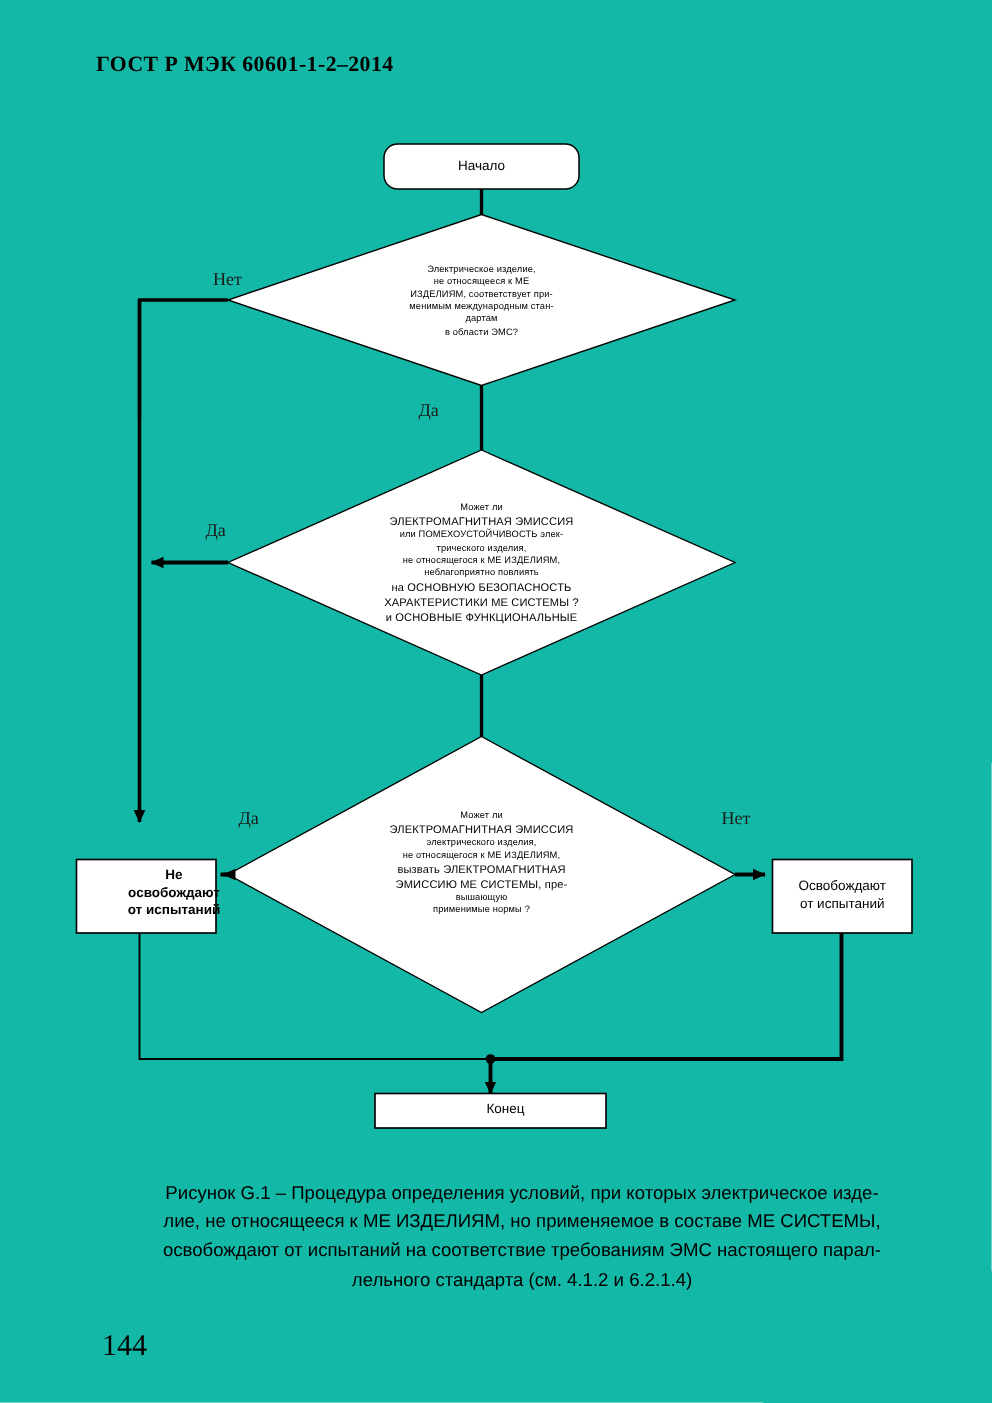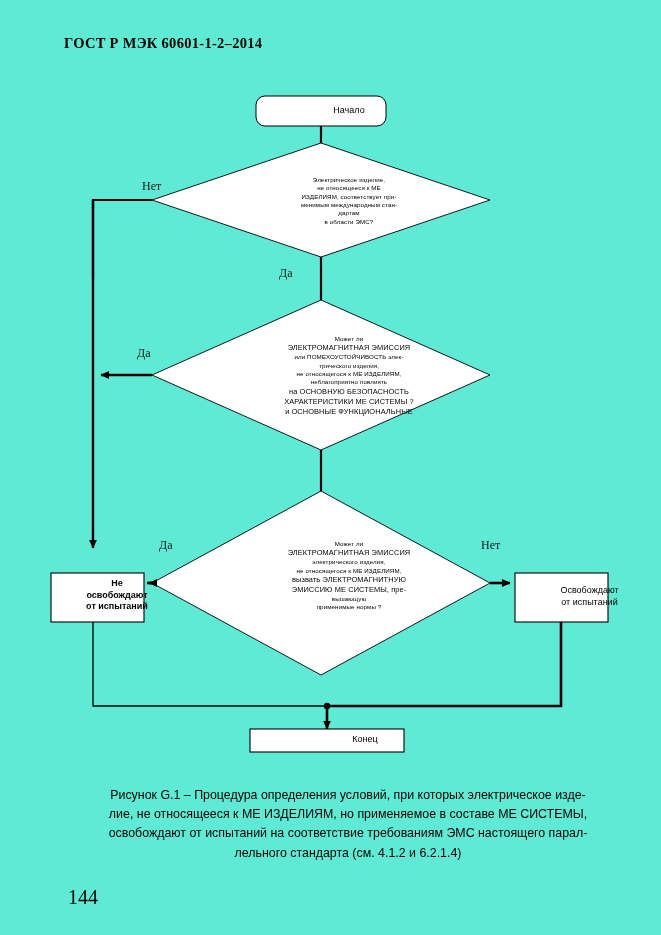--- a/index.html
+++ b/index.html
@@ -13,21 +13,21 @@
     position: relative;
     font-family: "Liberation Sans", sans-serif;
     color: #000000;
     overflow: hidden;
   }
   .page {
     position: absolute;
     left: 0; top: 0;
     width: 661px;
     height: 935px;
-    background: #5eead4;
+    background: #14b8a6;
   }
   .doc-header {
     position: absolute;
     left: 64px;
     top: 35px;
     font-family: "Liberation Serif", serif;
     font-weight: bold;
     font-size: 14.5px;
     letter-spacing: 0.3px;
     white-space: nowrap;
@@ -51,21 +51,20 @@
     left: 0; top: 0;
     width: 661px;
     height: 790px;
   }
   
   .node-text {
     position: absolute;
     text-align: center;
     line-height: 1.18;
     pointer-events: none;
-    margin-left: 28px;
   }
   .terminator-text {
     font-size: 9px;
     font-family: "Liberation Sans", sans-serif;
   }
   .diamond-text {
     font-size: 6.2px;
     font-family: "Liberation Sans", sans-serif;
     line-height: 1.35;
     letter-spacing: 0.1px;
@@ -177,27 +176,27 @@
       <div class="big">на ОСНОВНУЮ БЕЗОПАСНОСТЬ</div>
       <div class="big">ХАРАКТЕРИСТИКИ  МЕ СИСТЕМЫ ?</div>
       <div class="big">и ОСНОВНЫЕ ФУНКЦИОНАЛЬНЫЕ</div>
     </div>
 
     <div class="node-text diamond-text" style="left:191px; top:540px; width:260px;">
       <div>Может  ли</div>
       <div class="big">ЭЛЕКТРОМАГНИТНАЯ   ЭМИССИЯ</div>
       <div>электрического   изделия,</div>
       <div>не относящегося к МЕ ИЗДЕЛИЯМ,</div>
-      <div class="big">вызвать  ЭЛЕКТРОМАГНИТНУЮ</div>
+      <div class="big">вызвать  ЭЛЕКТРОМАГНИТНАЯ</div>
       <div class="big">ЭМИССИЮ  МЕ  СИСТЕМЫ,  пре-</div>
       <div>вышающую</div>
       <div>применимые нормы ?</div>
     </div>
 
-    <div class="node-text box-text bold" style="left:37px; top:578px; width:104px;">
+    <div class="node-text box-text bold" style="left:64px; top:578px; width:104px;">
       <div>Не</div>
       <div>освобождают</div>
       <div>от испытаний</div>
     </div>
 
     <div class="node-text box-text" style="left:515px; top:585px; width:93px;">
       <div>Освобождают</div>
       <div>от  испытаний</div>
     </div>
 

